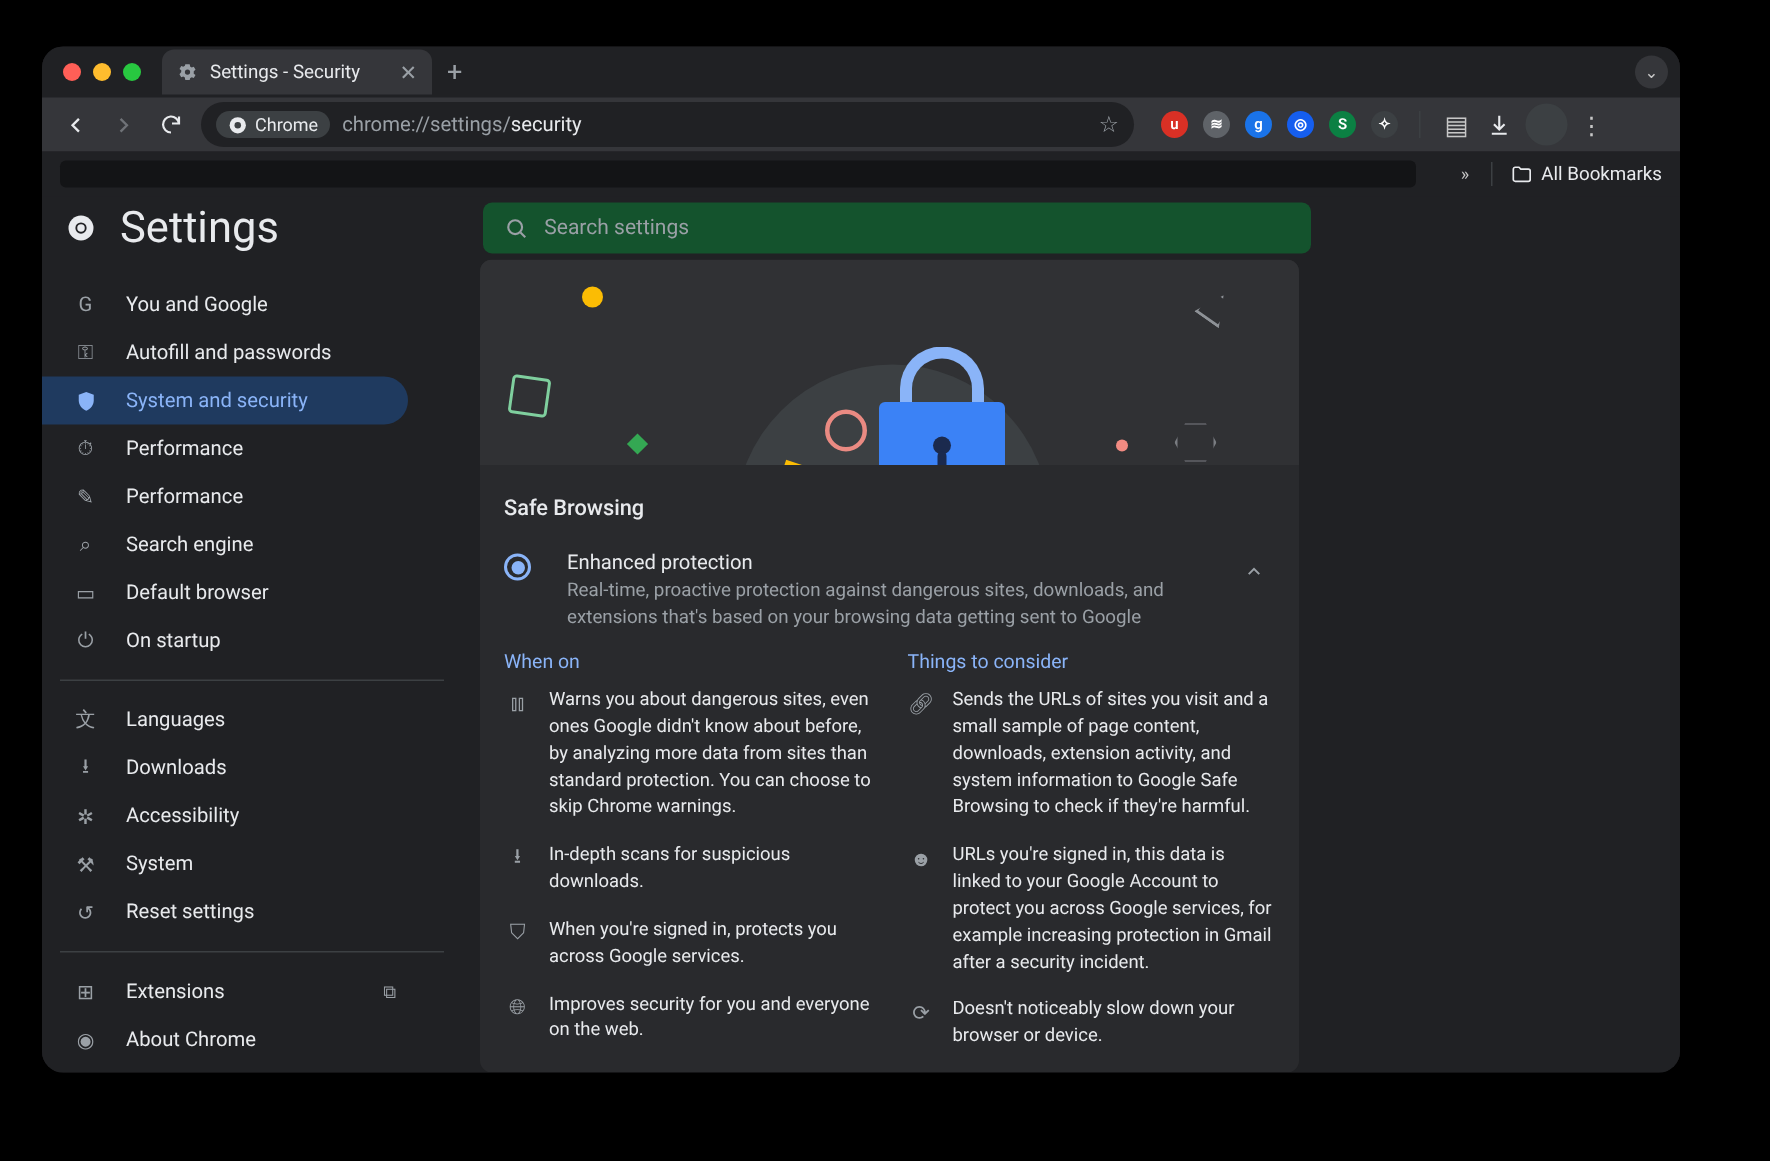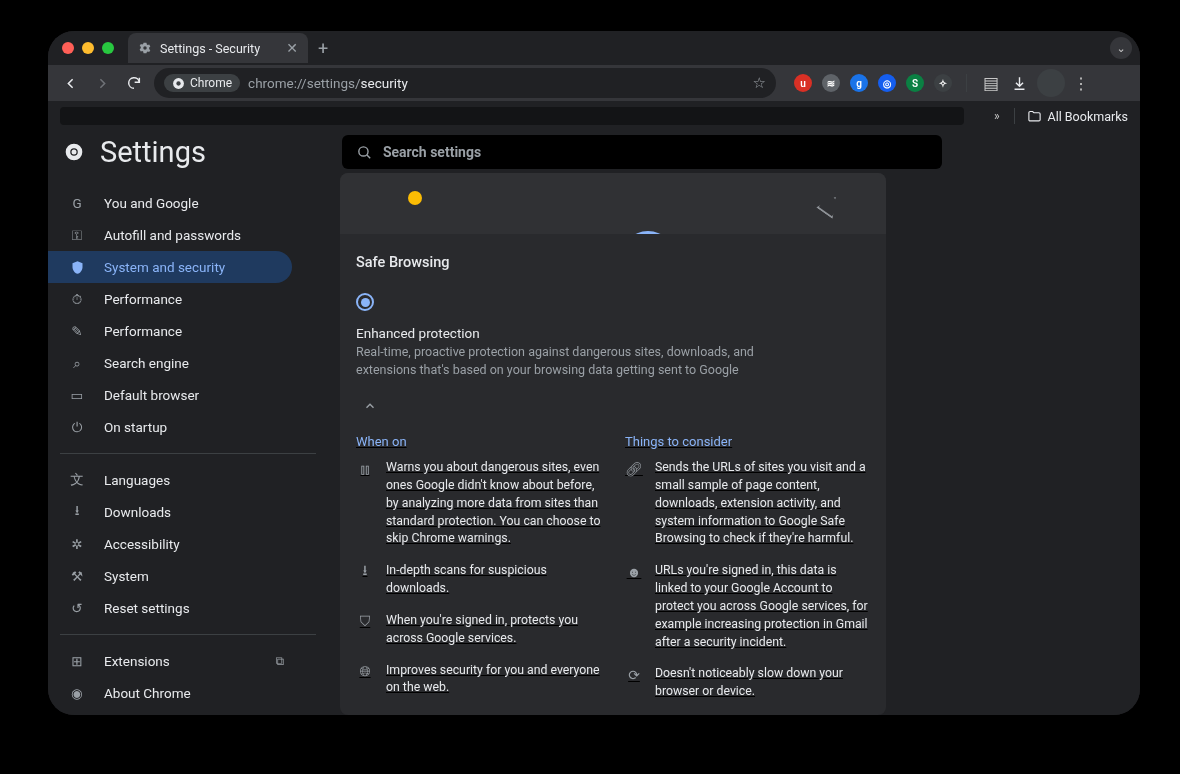--- a/index.html
+++ b/index.html
@@ -1,17 +1,17 @@
 <!DOCTYPE html>
 <html><head>
 <meta charset="utf-8">
 <style>
 * { margin:0; padding:0; box-sizing:border-box; font-family:"Segoe UI",Roboto,Arial,sans-serif; }
 body { background:#000; width:1180px; height:774px; position:relative; overflow:hidden; }
-.window { position:absolute; left:48px; top:31px; width:1092px; height:684px; background:#202124; border-radius:26px; overflow:hidden; display:flex; flex-direction:column; }
+.window { position:absolute; left:28px; top:31px; width:1092px; height:684px; background:#202124; border-radius:14px; overflow:hidden; display:flex; flex-direction:column; }
 
 
 .tabstrip { height:34px; background:#202124; display:flex; align-items:center; padding:0 8px; }
 .traffic { display:flex; gap:8px; margin-left:6px; margin-right:14px; }
 .traffic span { width:12px; height:12px; border-radius:50%; }
 .t-red{background:#ff5f57;} .t-yel{background:#febc2e;} .t-grn{background:#28c840;}
 .tab { display:flex; align-items:center; height:30px; background:#35363a; border-radius:8px 8px 0 0; padding:0 10px; gap:8px; font-size:12.5px; color:#e8eaed; min-width:180px; }
 .tab .close{ color:#9aa0a6; font-size:14px; margin-left:auto; cursor:pointer; }
 .newtab { color:#9aa0a6; font-size:18px; margin-left:10px; cursor:pointer; }
 .tab-gear{ width:14px; height:14px; }
@@ -40,21 +40,21 @@
 .bk-sep{ width:1px;height:16px;background:#3c4043; margin-right:12px;}
 .bk-all{ display:flex;align-items:center;gap:6px;cursor:pointer;}
 
 
 .content { flex:1; display:flex; overflow:hidden; background:#202124; }
 
 
 .settings-head { height:42px; display:flex; align-items:center; padding:0 16px; gap:16px; width:100%; }
 .settings-head .logo{ width:20px;height:20px; }
 .settings-head h1{ font-size:29px; font-weight:400; color:#e8eaed; }
-.search-wrap{ margin-left:120px; width:600px; height:34px; background:#000000; border-radius:6px; display:flex; align-items:center; padding:0 14px; gap:10px; color:#9aa0a6; font-size:14px;font-weight:bold; }
+.search-wrap{ margin-left:120px; width:552px; height:34px; background:#14532d; border-radius:6px; display:flex; align-items:center; padding:0 14px; gap:10px; color:#9aa0a6; font-size:14px; }
 
 
 .body-row{ display:flex; width:100%; height:calc(100% - 42px);} 
 .sidebar { width:292px; padding-top:14px; overflow-y:auto; }
 .side-item{ display:flex;align-items:center; gap:18px; height:32px; padding-left:20px; font-size:13.5px; color:#e8eaed; cursor:pointer; border-radius:0 16px 16px 0; margin-right:48px;}
 .side-item .ico{ width:18px;height:18px; color:#9aa0a6; display:flex;align-items:center;justify-content:center;}
 .side-item.active{ background:#1f3a5f; color:#8ab4f8; }
 .side-item.active .ico{ color:#8ab4f8; }
 .side-sep{ height:1px; background:#3c4043; margin:10px 24px 10px 12px; }
 .ext-link{ margin-left:auto; margin-right:8px; color:#9aa0a6; font-size:12px; }
@@ -72,28 +72,28 @@
 .sq-yel{position:absolute;left:198px;top:138px;width:34px;height:34px;background:#fbbc04;transform:rotate(18deg);}
 .ring-red{position:absolute;left:230px;top:100px;width:28px;height:28px;border:3px solid #ea8a82;border-radius:50%;}
 .dot-yel{position:absolute;left:68px;top:18px;width:14px;height:14px;background:#fbbc04;border-radius:50%;}
 .dot-red{position:absolute;left:424px;top:120px;width:8px;height:8px;background:#f28b82;border-radius:50%;}
 .tri-out2{position:absolute;left:480px;top:22px;width:20px;height:20px;border:2px solid #8e9297;transform:rotate(35deg);clip-path:polygon(50% 0,100% 100%,0 100%);}
 .hex{position:absolute;left:463px;top:108px;width:28px;height:28px;border:2px solid #7a7d82;clip-path:polygon(25% 5%,75% 5%,100% 50%,75% 95%,25% 95%,0 50%);}
 .sq-out{position:absolute;left:20px;top:78px;width:26px;height:26px;border:2px solid #7fcf9e;border-radius:3px;transform:rotate(8deg);}
 .dia-grn{position:absolute;left:100px;top:118px;width:10px;height:10px;background:#34a853;transform:rotate(45deg);}
 
 .section-title{ font-size:14.5px; font-weight:500; color:#e8eaed; padding:20px 16px 10px; }
-.option{ display:flex; padding:10px 16px 14px; gap:14px;flex-direction:column; }
+.option{ display:flex; padding:10px 16px 14px; gap:24px; }
 .radio{ width:18px;height:18px;border:2px solid #8ab4f8;border-radius:50%;margin-top:2px;display:flex;align-items:center;justify-content:center;flex:none;}
 .radio.checked::after{content:"";width:9px;height:9px;background:#8ab4f8;border-radius:50%;}
 .opt-body{ flex:1; }
 .opt-title{ font-size:13.5px; color:#e8eaed; margin-bottom:2px; }
 .opt-desc{ font-size:12.5px; color:#9aa0a6; line-height:1.4; max-width:420px;}
 .expand{ width:28px;height:28px;display:flex;align-items:center;justify-content:center;color:#9aa0a6;cursor:pointer; font-size:13px;}
-.cols{ display:flex; padding:0 16px; gap:24px;text-decoration:underline; }
+.cols{ display:flex; padding:0 16px; gap:24px; }
 .col{ flex:1; }
 .col-head{ color:#8ab4f8; font-size:13px; margin-bottom:10px; }
 .feat{ display:flex; gap:12px; margin-bottom:14px; }
 .feat .fico{ width:18px;height:18px;flex:none;color:#9aa0a6;display:flex;align-items:center;justify-content:center;font-size:14px;margin-top:1px;}
 .feat .ftxt{ font-size:12.3px; color:#e8eaed; line-height:1.45; }
 
 svg{display:block;}
 </style>
 </head>
 <body>

